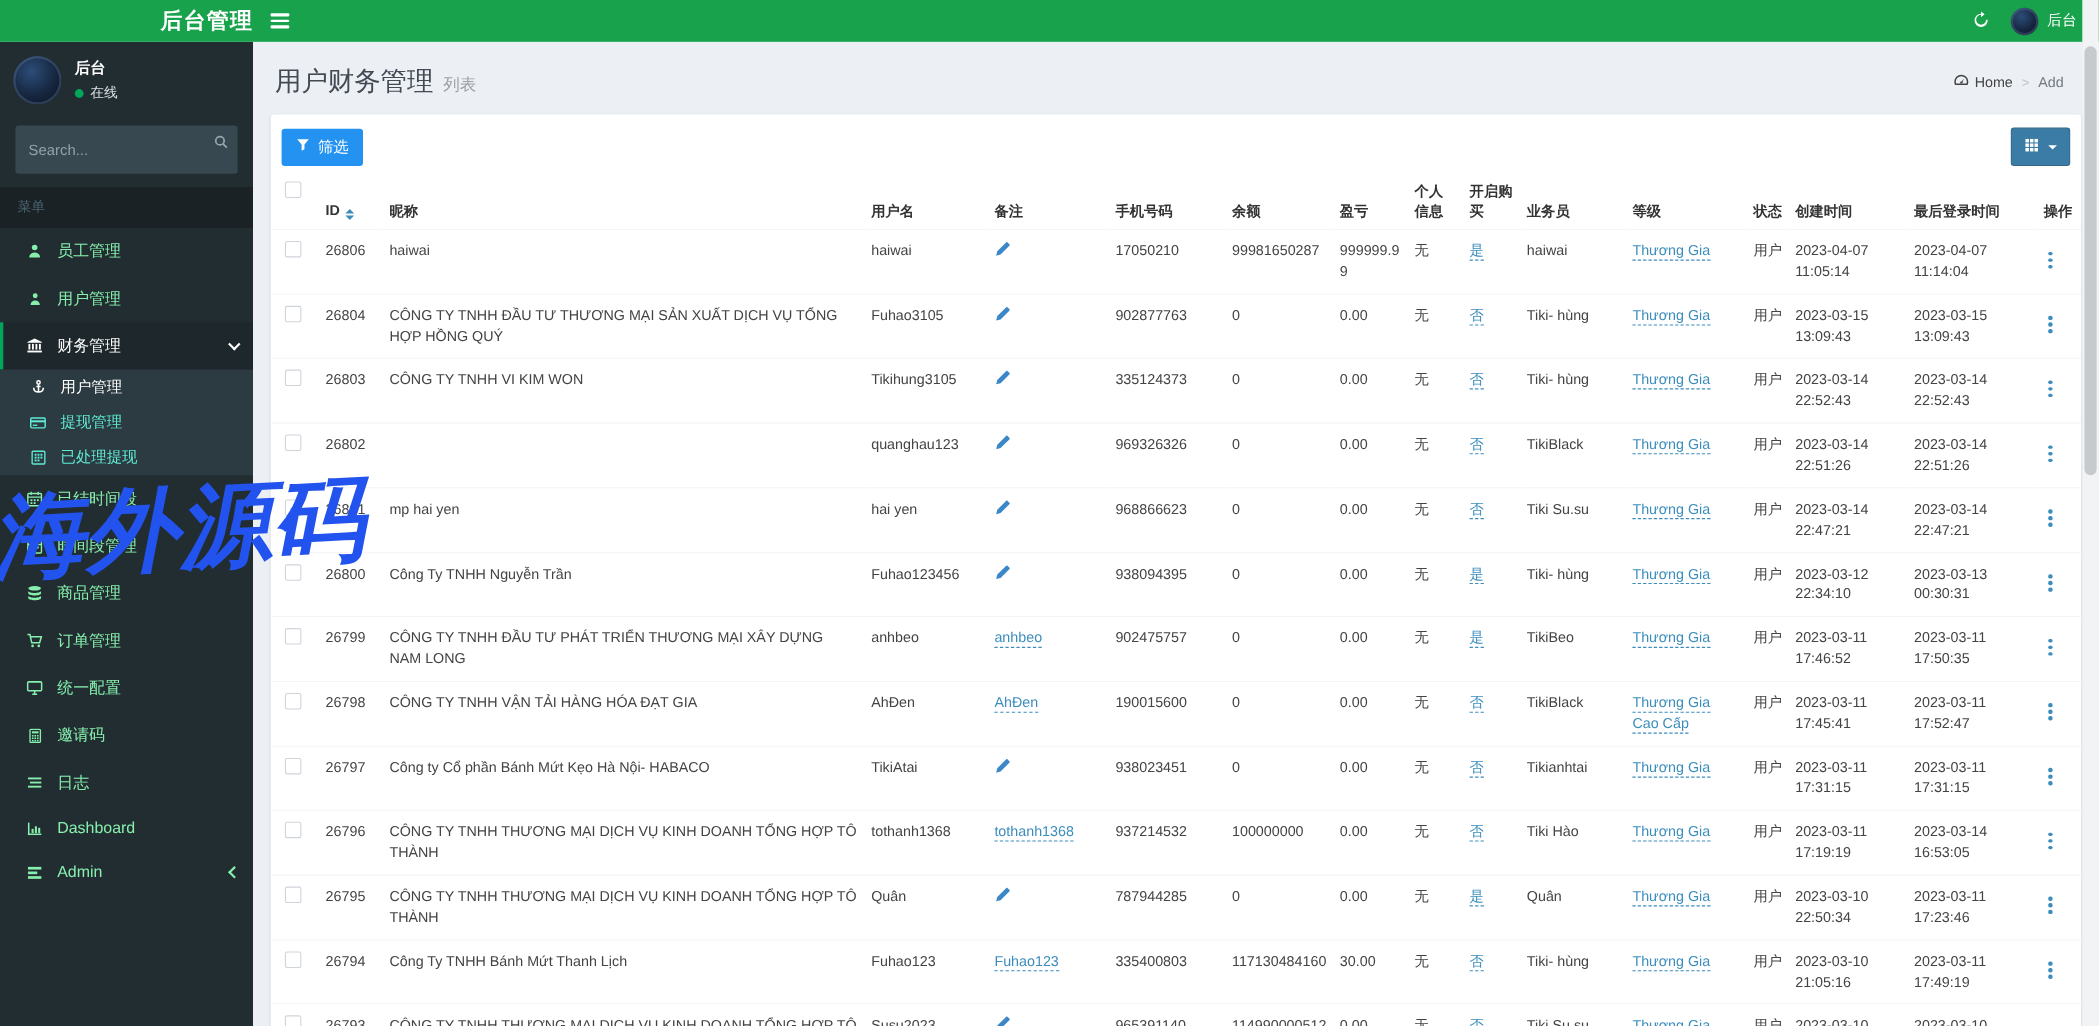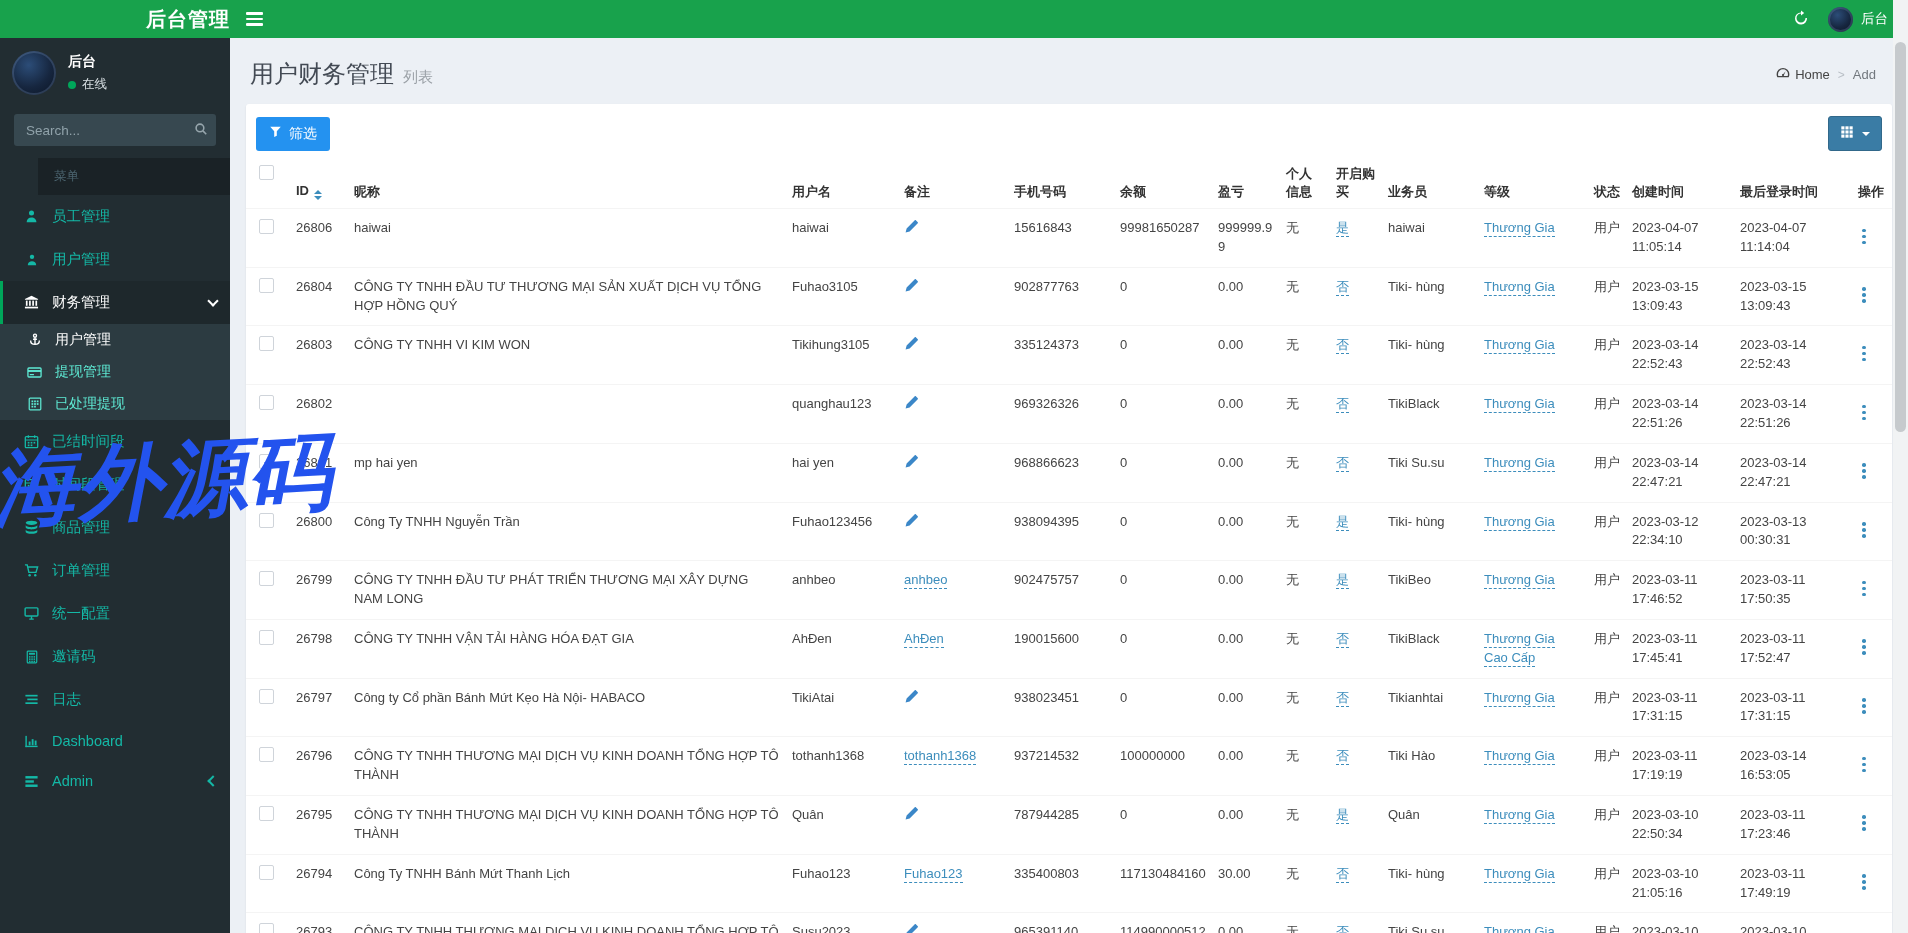--- a/index.html
+++ b/index.html
@@ -19,25 +19,25 @@
   .avatar.sm { width:25px; height:25px; }
   .avatar.lg { width:44px; height:44px; }
 
   
   .sidebar { position:absolute; top:38px; left:0; width:230px; bottom:0; background:var(--sidebar-dark,#222d32); z-index:20; }
   .user-panel { display:flex; align-items:center; gap:12px; padding:13px 12px; }
   .user-name { color:#fff; font-size:14px; font-weight:600; margin-bottom:5px; }
   .user-status { color:#d9e0e4; font-size:12.5px; display:flex; align-items:center; gap:6px; }
   .status-dot { width:8px; height:8px; border-radius:50%; background:var(--active-green,#00a65a); display:inline-block; }
   .search-box { margin:6px 14px 12px; position:relative; }
-  .search-box input { width:100%; height:32px; background:#374850; border:none; border-radius:3px; color:#eee; font-size:13.5px; padding:6px 32px 6px 12px; outline:none; font-family:inherit; }
+  .search-box input { width:100%; height:44px; background:#374850; border:none; border-radius:3px; color:#eee; font-size:13.5px; padding:6px 32px 6px 12px; outline:none; font-family:inherit; }
   .search-box input::placeholder { color:#90a2aa; }
   .search-btn { position:absolute; right:8px; top:8px; color:#96a5ac; background:none; border:none; cursor:pointer; }
-  .menu-header { background:#1a2226; color:#4b646f; font-size:12.5px; padding:10px 16px;margin-left:38px; }
-  .menu-item { display:flex; align-items:center; gap:11px; padding:12px 13px 12px 19px; border-left:3px solid transparent; color:#14b8a6; font-size:14.5px; cursor:pointer; }
+  .menu-header { background:#1a2226; color:#4b646f; font-size:12.5px; padding:10px 16px; }
+  .menu-item { display:flex; align-items:center; gap:11px; padding:12px 13px 12px 19px; border-left:3px solid transparent; color:#86efac; font-size:14.5px; cursor:pointer; }
   .menu-item .mi { width:19px; display:inline-flex; justify-content:center; flex:none; }
   .menu-item.active-parent { background:#1e282c; color:#fff; border-left-color:var(--active-green,#00a65a); }
   .submenu { background:#2c3b41; }
   .submenu .menu-item { padding:7px 13px 7px 25px; font-size:14px; color:#5eead4; border-left:none; }
   .submenu .menu-item.active-sub { color:#fff; }
   .chev { width:8px; height:8px; border-left:2px solid currentColor; border-bottom:2px solid currentColor; display:inline-block; margin-left:auto; flex:none; }
   .chev.down { transform:rotate(-45deg); margin-top:-3px; }
   .chev.left { transform:rotate(45deg); }
 
   
@@ -394,21 +394,21 @@
           <tr>
             <td class="cb-col">
               <div class="cb"></div>
             </td>
             <td><span>26806</span></td>
             <td><span>haiwai</span></td>
             <td><span>haiwai</span></td>
             <td><span class="pencil"><svg viewBox="0 0 16 16" width="15" height="15" fill="currentColor">
                   <path d="M11.5 1.3c.3-.3.8-.3 1.1 0l2.1 2.1c.3.3.3.8 0 1.1L6 13.2l-4.3 1.1 1.1-4.3z"></path>
                 </svg></span></td>
-            <td><span>15616843</span></td>
+            <td><span>17050210</span></td>
             <td><span>99981650287</span></td>
             <td><span>999999.99</span></td>
             <td><span>无</span></td>
             <td><a class="lnk">是</a></td>
             <td><span>haiwai</span></td>
             <td><a class="lnk">Thương Gia</a></td>
             <td><span>用户</span></td>
             <td><span>2023-04-07 11:05:14</span></td>
             <td><span>2023-04-07 11:14:04</span></td>
             <td><span class="dots">

